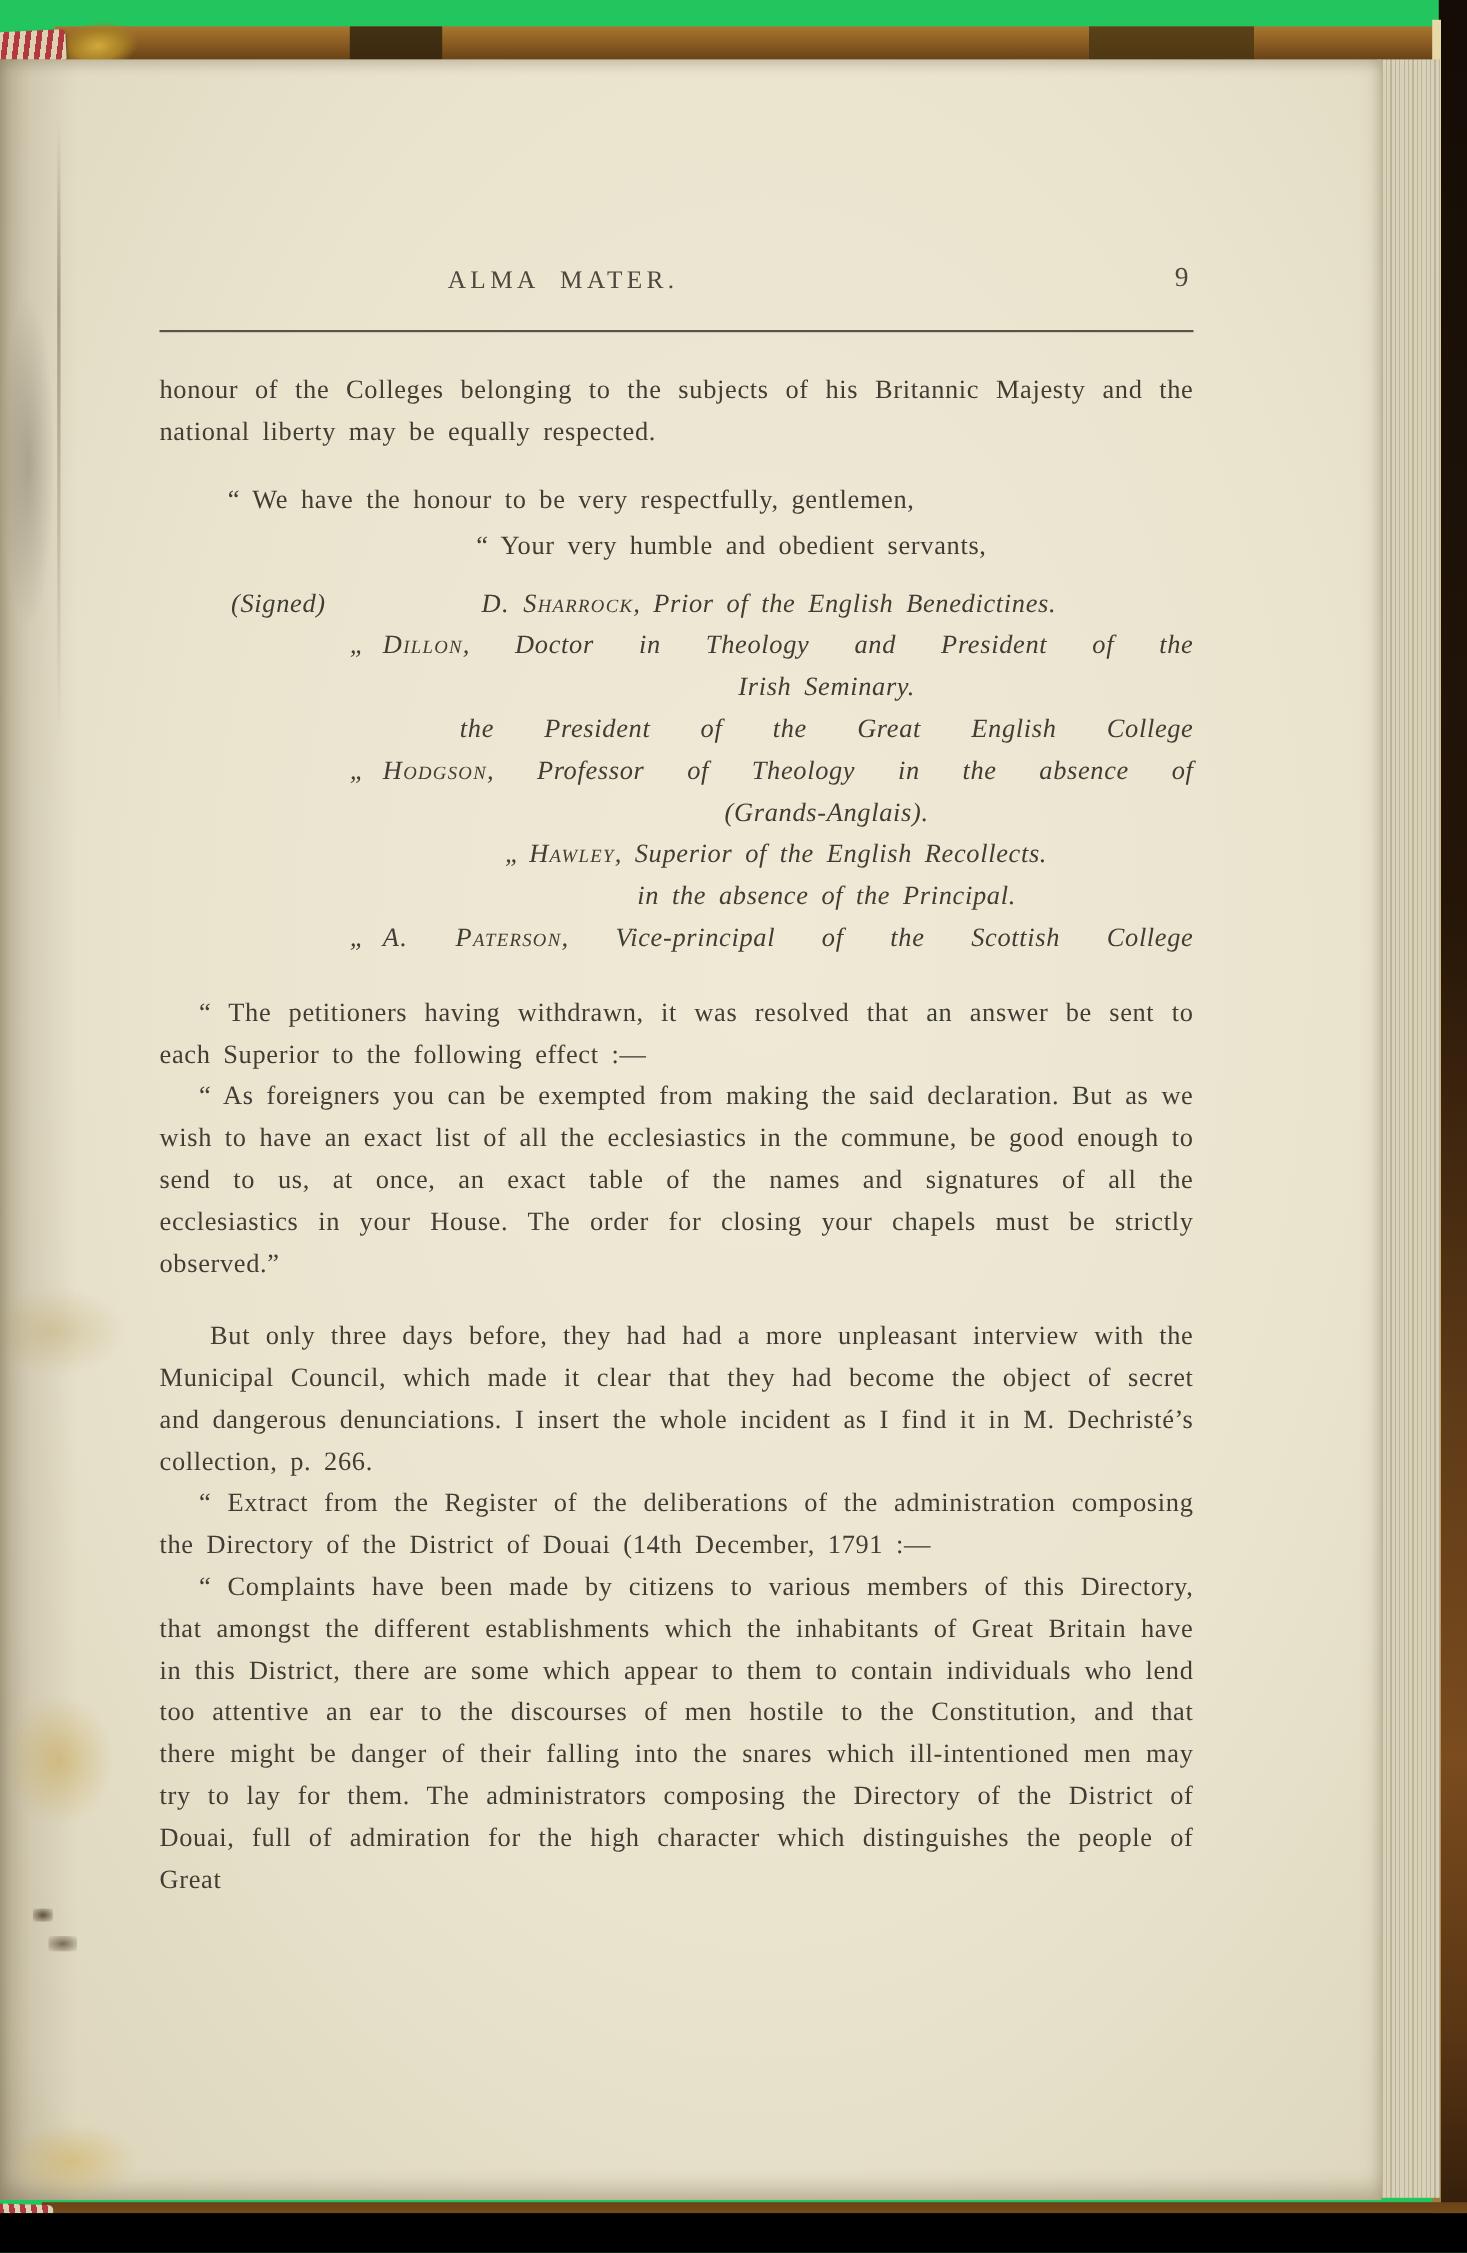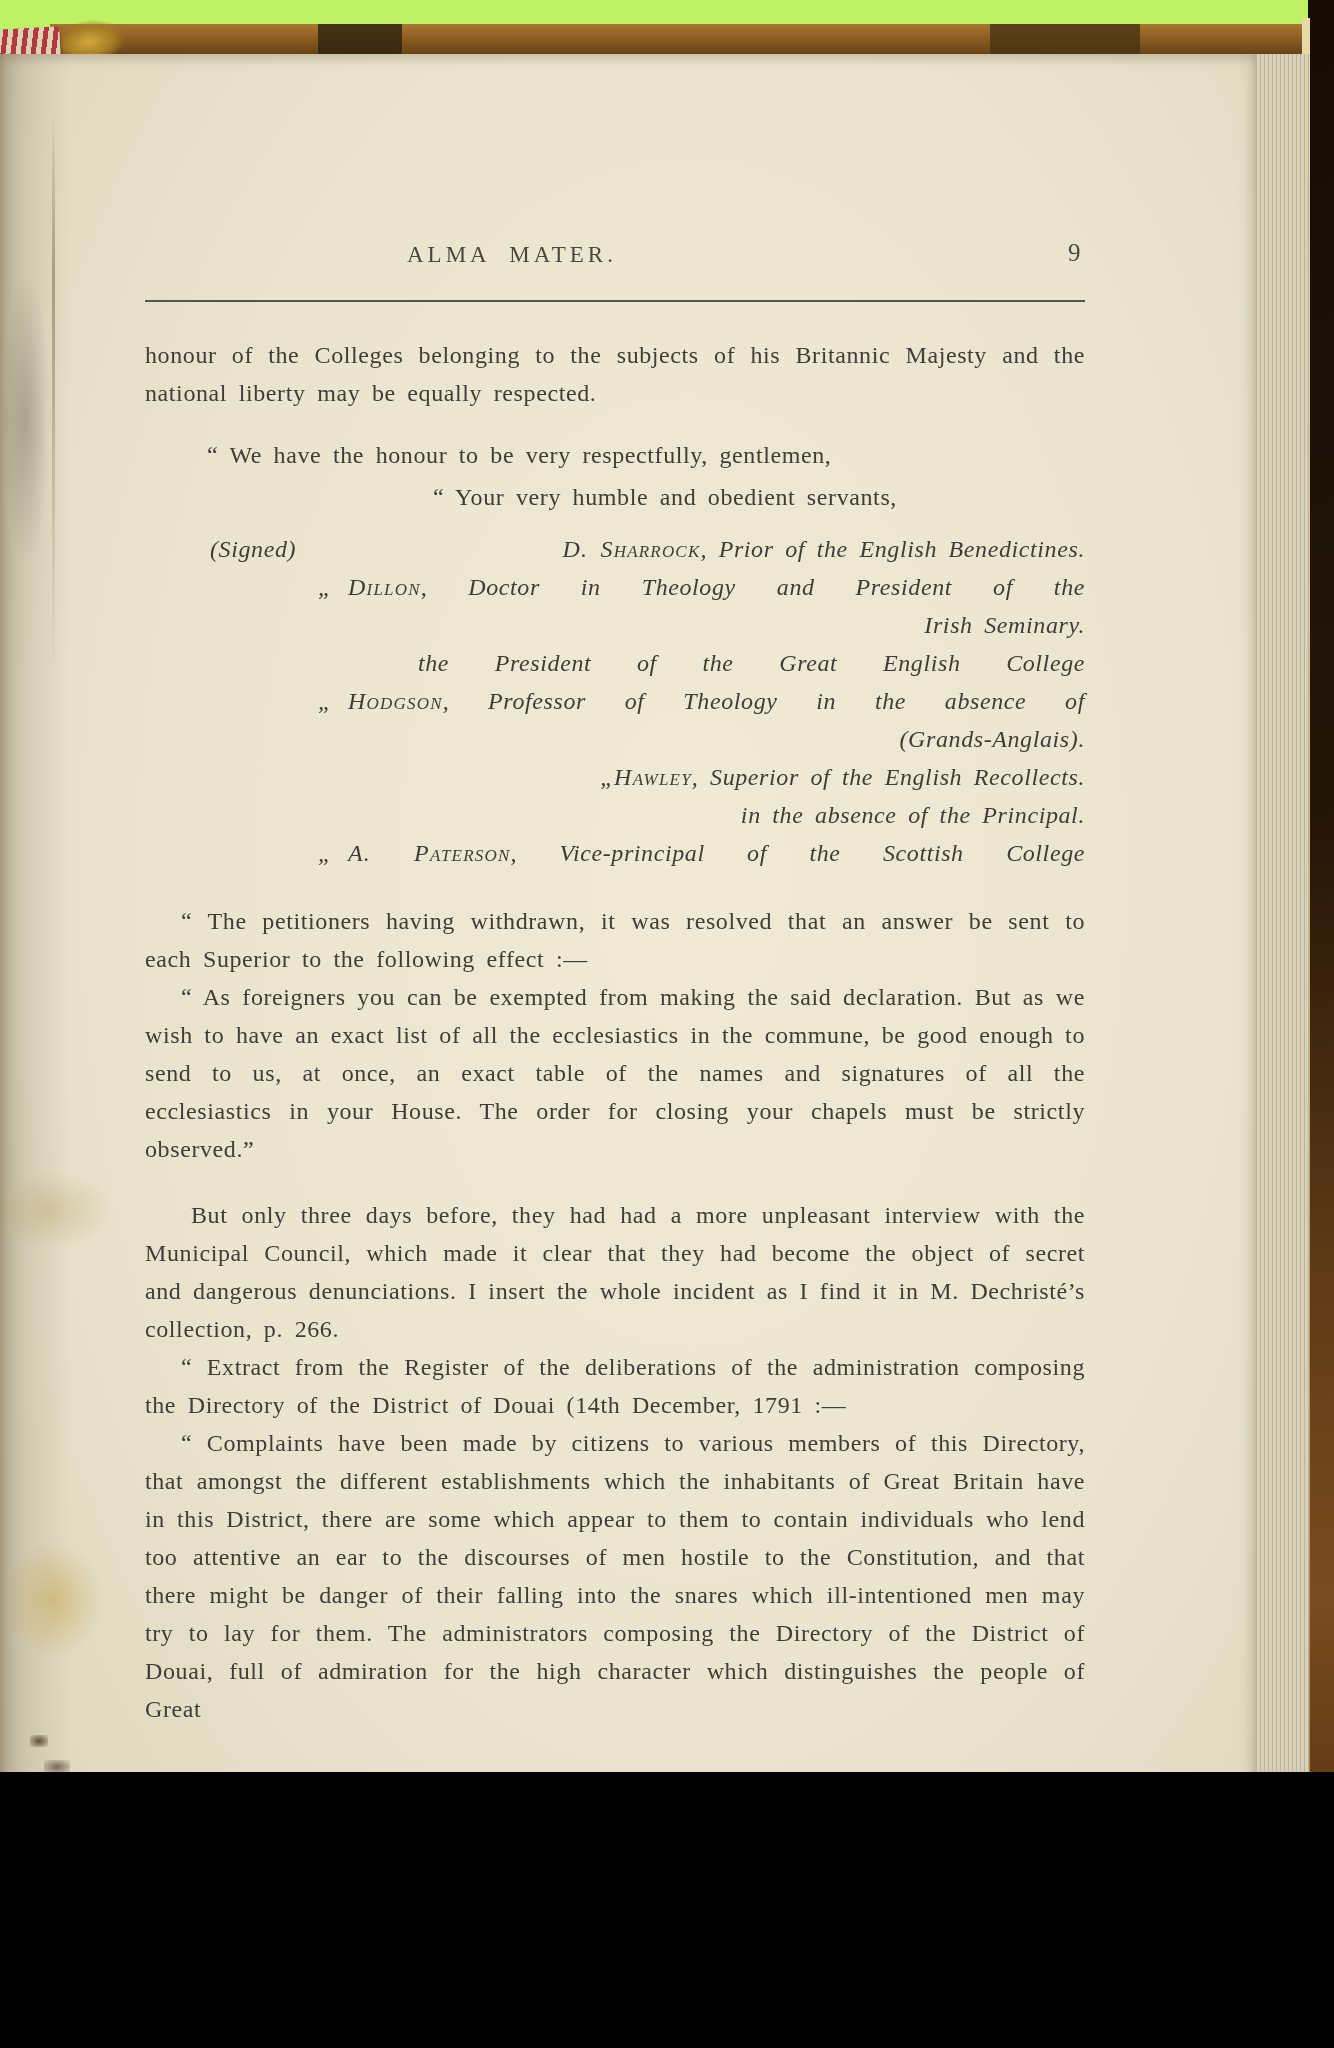--- a/index.html
+++ b/index.html
@@ -1,16 +1,16 @@
 <!DOCTYPE html>
 <html><head>
 <meta charset="utf-8">
 <style>
   html,body{margin:0;padding:0;background:#000;}
-  .stage{position:relative;width:1334px;height:1772px;background:#bef264;overflow:hidden;
+  .stage{position:relative;width:1334px;height:2012px;background:#22c55e;overflow:hidden;
          font-family:"Liberation Serif","DejaVu Serif",serif;}
   .abs{position:absolute;}
 
   
   .cover-top{top:24px;left:50px;width:1284px;height:34px;
     background:linear-gradient(180deg,#a8762f 0%,#8a5c22 45%,#5f3c14 100%);
     border-bottom:2px solid #2a1c0a;}
   .cover-top-dark1{top:24px;left:318px;width:84px;height:34px;background:#32260f;opacity:.85;}
   .cover-top-dark2{top:24px;left:990px;width:150px;height:34px;background:#473513;opacity:.8;}
   .torn-bit{top:20px;left:52px;width:74px;height:44px;
@@ -68,21 +68,21 @@
   .p-sal1{margin-top:24px;padding-left:62px;text-align:left;}
   .p-sal2{margin-top:4px;padding-left:100px;text-align:center;}
   .p-resolved{margin-top:30px;text-indent:36px;}
   .p-foreigners{text-indent:36px;}
   .p-interview{margin-top:28px;text-indent:46px;}
   .p-extract{text-indent:36px;}
   .p-complaints{text-indent:36px;}
 
   .sig-block{margin-top:14px;margin-left:168px;position:relative;font-style:italic;}
   .sig-label{position:absolute;left:-103px;top:0;}
-  .sig-line{text-align:right;}
+  .sig-line{text-align:center;}
   .jline{text-align:justify;text-align-last:justify;}
   .cont{margin-left:105px;}
   .sc{font-variant:small-caps;letter-spacing:1.2px;}
   .ditto{display:inline-block;width:30px;padding-left:5px;}
 </style>
 </head>
 <body>
 
 <div class="stage">
 

